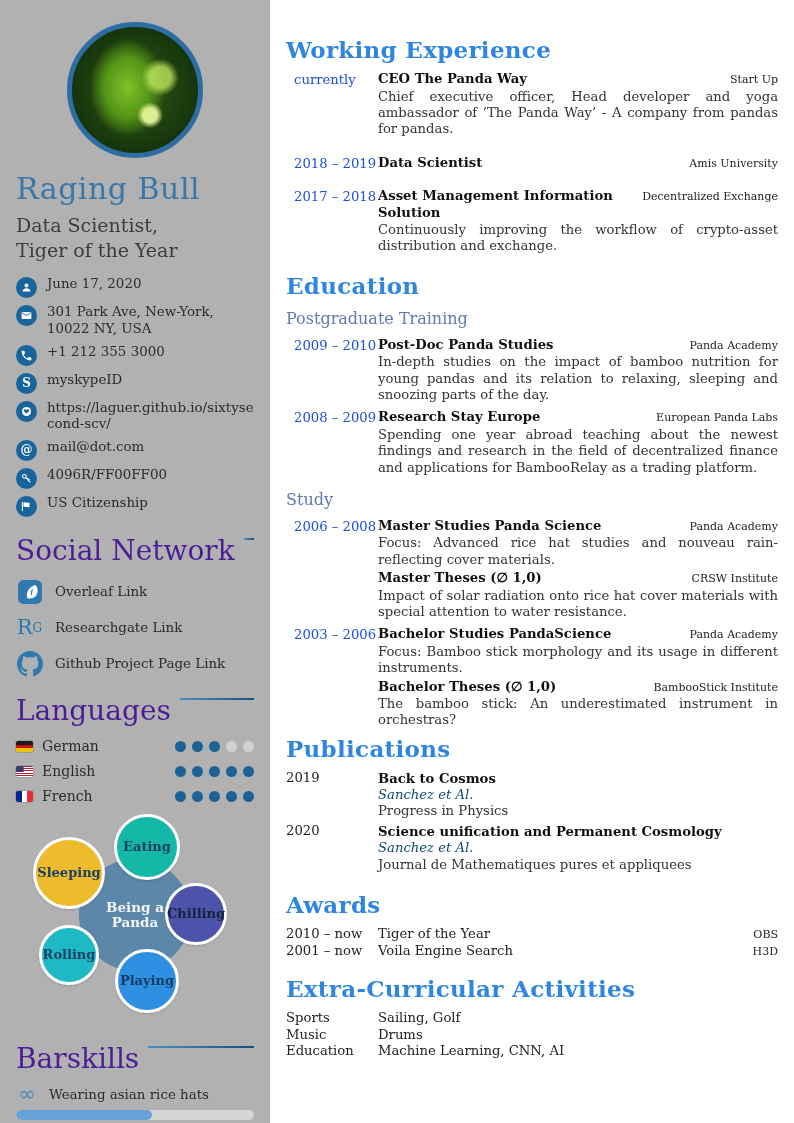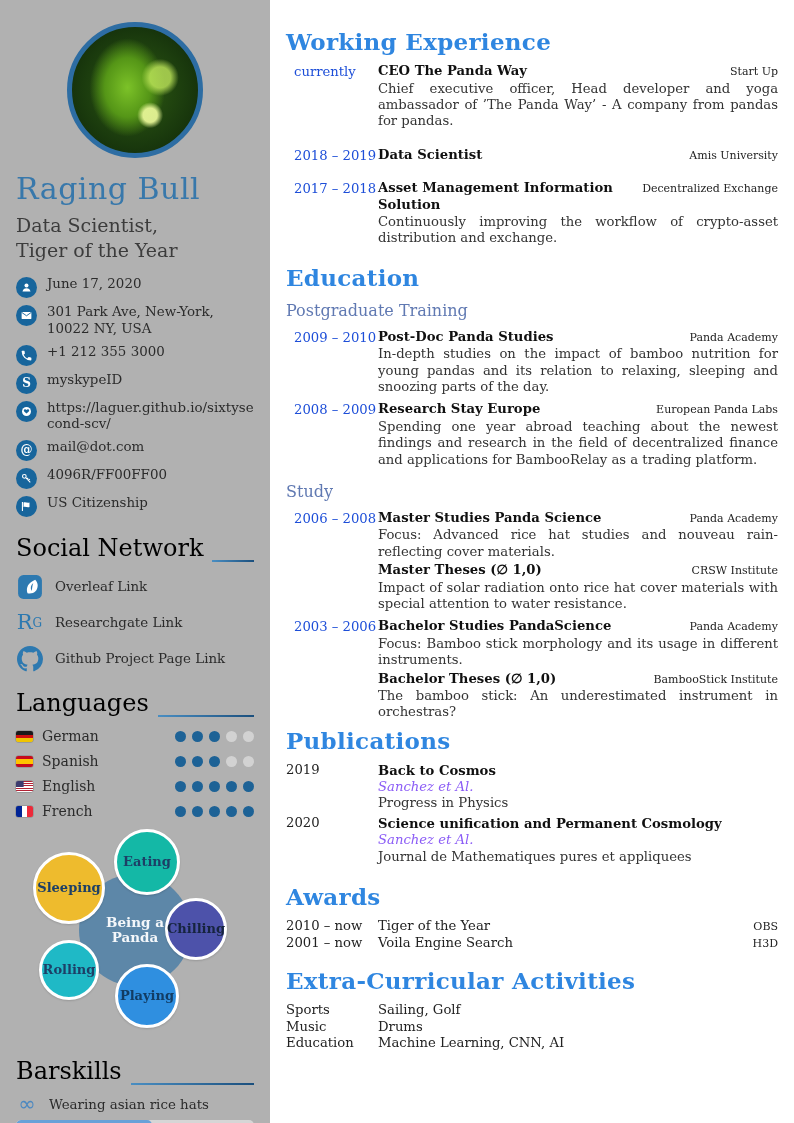--- a/index.html
+++ b/index.html
@@ -18,21 +18,21 @@
   .name { font-size:30px; font-weight:400; color:#3878ab; margin:13px 0 7px; letter-spacing:.5px; }
   .subtitle { font-size:19px; color:#3c3c3c; line-height:1.32; }
 
   .contacts { margin-top:13px; }
   .contact-row { display:flex; align-items:flex-start; gap:10px; margin-bottom:6px; font-size:13.4px; color:#2b2b2b; line-height:1.25; }
   .cicon { width:21px; height:21px; min-width:21px; border-radius:50%; background:#17659c; color:#fff;
            display:flex; align-items:center; justify-content:center; margin-top:1px; font-size:12px; font-weight:bold; }
   .cicon svg { width:13px; height:13px; }
   .break-all { word-break:break-all; }
 
-  .side-header { display:flex; align-items:flex-end; gap:9px; color:#000000; font-size:24px; font-weight:400; margin:17px 0 11px; white-space:nowrap; }
+  .side-header { display:flex; align-items:flex-start; gap:9px; color:#4c1d95; font-size:28px; font-weight:400; margin:17px 0 11px; white-space:nowrap; }
   .side-header::after { content:""; flex:1; height:2px; background:linear-gradient(90deg,#4a8ec2,#1b4f7d); margin-top:4px; }
 
   .social-row { display:flex; align-items:center; gap:12px; margin-bottom:9px; font-size:13.4px; color:#2b2b2b; }
   .sicon { width:27px; min-width:27px; height:27px; display:flex; align-items:center; justify-content:center; }
   .rg-glyph { color:#2d79b0; font-size:21px; line-height:1; }
   .rg-glyph sup { font-size:12px; }
 
   .lang-row { display:grid; grid-template-columns:26px 1fr auto; align-items:center; margin-bottom:9px; font-size:14px; color:#2b2b2b; }
   .flag { width:17px; height:11px; border-radius:2px; box-shadow:0 0 0 .5px rgba(0,0,0,.25); }
   .flag-de { background:linear-gradient(#1a1a1a 0 34%, #cc1111 34% 67%, #f0c400 67%); }
@@ -56,36 +56,36 @@
   .b-rolling { left:23px;  top:112px; width:60px;  height:60px;  background:#1fb9c6; }
   .b-playing { left:99px;  top:136px; width:64px;  height:64px;  background:#2f8fe0; color:#123c63; }
 
   .skill-row { display:flex; align-items:center; gap:11px; margin-top:9px; font-size:13.4px; color:#2b2b2b; }
   .skill-icon { width:22px; min-width:22px; text-align:center; }
   .inf { color:#4c88c0; font-size:21px; line-height:.8; font-family:"DejaVu Sans", sans-serif; }
   .bar { height:10px; border-radius:5px; background:#d6d6d6; margin-top:7px; width:100%; overflow:hidden; }
   .bar-fill { height:100%; border-radius:5px; background:#68a1d8; }
 
   
-  .main { flex:1; padding:20px 16px 0 16px; color:#222; }
+  .main { flex:1; padding:28px 16px 0 16px; color:#222; }
   .section-h { color:#2f86e0; font-size:23px; font-weight:bold; margin:14px 0 8px; letter-spacing:.3px; }
   .section-h.first { margin-top:8px; }
   .subsection-h { color:#6079b2; font-size:16px; font-weight:400; margin:10px 0 9px; }
 
   .entry { display:grid; grid-template-columns:92px 1fr; font-size:13.2px; margin-bottom:6px; }
   .we .entry { margin-bottom:17px; }
   .entry .date { color:#1d4ed8; padding-top:1px;margin-left:8px; }
   .head { display:flex; justify-content:space-between; align-items:flex-start; gap:10px; }
   .etitle { font-weight:bold; color:#101010; line-height:1.25; }
   .eloc { font-size:11px; color:#222; white-space:nowrap; padding-top:2px; }
   .desc { color:#333; text-align:justify; line-height:1.24; margin-top:1px; }
   .sub-entry { margin-top:2px; }
 
   .pub { display:grid; grid-template-columns:92px 1fr; font-size:13.2px; margin-bottom:3px; }
-  .pub .authors { font-style:italic; color:#8b5cf6; line-height:1.25; }
+  .pub .authors { font-style:italic; color:#0c4a6e; line-height:1.25; }
   .pub .journal { color:#333; line-height:1.25; }
   .pub .etitle { line-height:1.3; }
 
   .award { display:grid; grid-template-columns:92px 1fr auto; font-size:13.2px; line-height:1.25; }
   .award .tag { font-size:11px; padding-top:2px; }
 
   .extra { display:grid; grid-template-columns:92px 1fr; font-size:13.2px; line-height:1.25; }
 </style>
 </head>
 <body>
@@ -193,31 +193,20 @@
       </div>
     </div>
 
     <div class="side-header">
       <span>Languages</span>
     </div>
     <div>
       <div class="lang-row">
         <span class="flag flag-de"></span>
         <span>German</span>
-        <span class="dots">
-            <span class="dot on"></span>
-            <span class="dot on"></span>
-            <span class="dot on"></span>
-            <span class="dot off"></span>
-            <span class="dot off"></span>
-          </span>
-      </div>
-      <div class="lang-row">
-        <span class="flag flag-es"></span>
-        <span>Spanish</span>
         <span class="dots">
             <span class="dot on"></span>
             <span class="dot on"></span>
             <span class="dot on"></span>
             <span class="dot off"></span>
             <span class="dot off"></span>
           </span>
       </div>
       <div class="lang-row">
         <span class="flag flag-us"></span>

